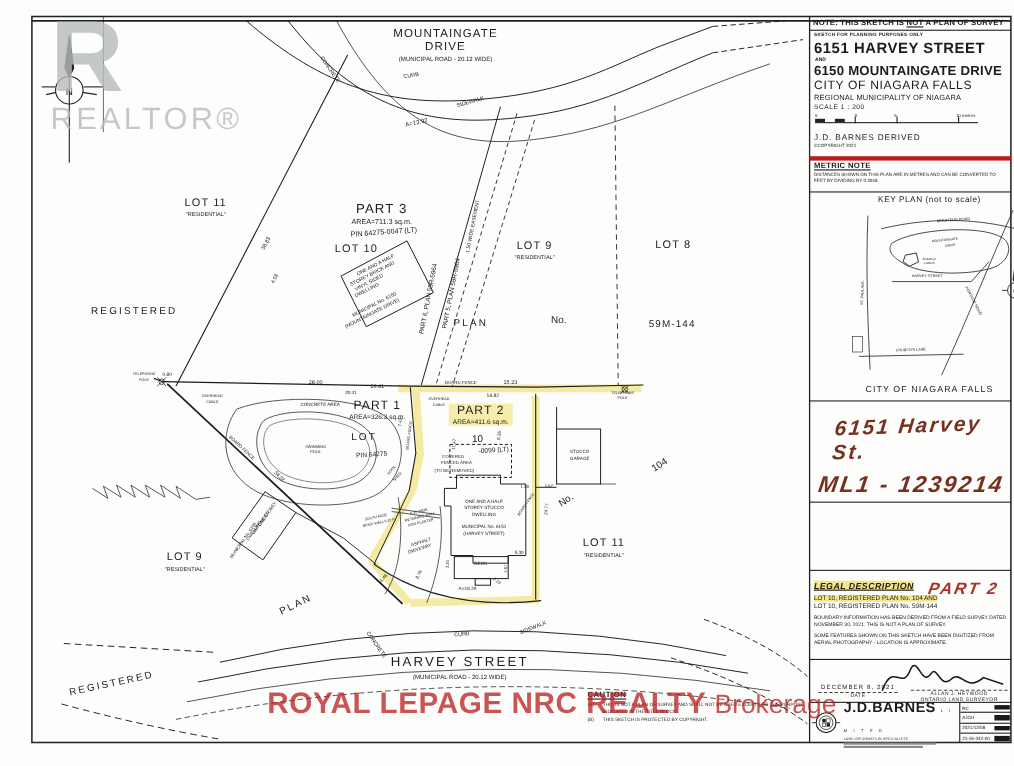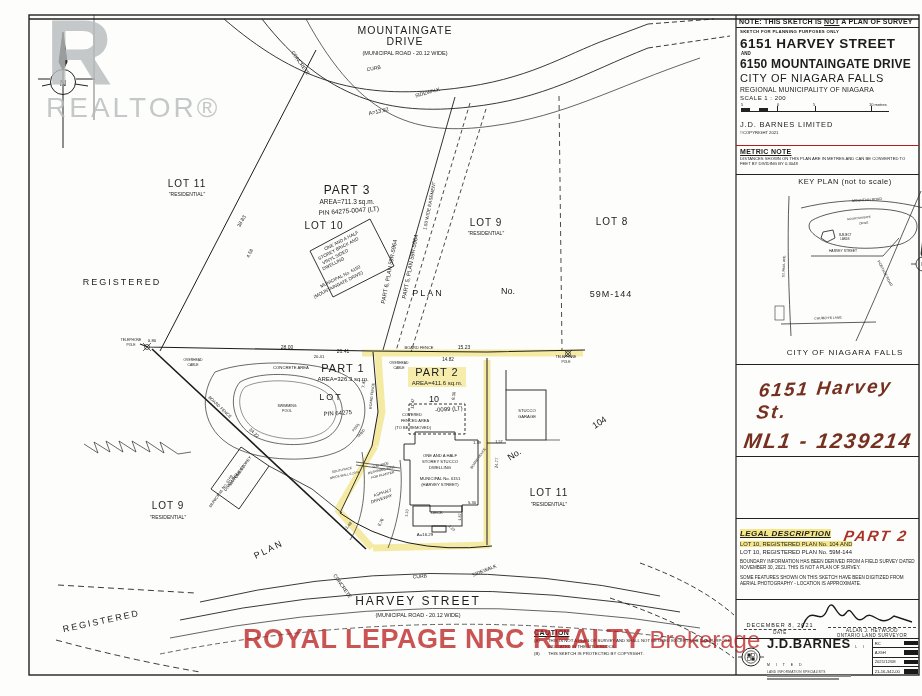--- a/index.html
+++ b/index.html
@@ -275,21 +275,21 @@
         <text x="418" y="605" font-size="12" text-anchor="middle" fill="#1c1c1c" letter-spacing="2">HARVEY STREET</text>
         <text x="418" y="617" font-size="5.5" text-anchor="middle" fill="#1c1c1c">(MUNICIPAL ROAD - 20.12 WIDE)</text>
         <text x="341" y="587" font-size="5" text-anchor="middle" fill="#1c1c1c" transform="rotate(55 341 587)">CONCRETE</text>
         <text x="420" y="578" font-size="5" text-anchor="middle" fill="#1c1c1c" transform="rotate(-5 420 578)">CURB</text>
         <text x="485" y="572" font-size="5" text-anchor="middle" fill="#1c1c1c" transform="rotate(-22 485 572)">SIDEWALK</text>
       </g>
   </svg>
 
   <div id="sidebar">
 
-    <div class="sec" style="top:0;height:131px;border-bottom:1px solid #b91c1c;">
+    <div class="sec" style="top:0;height:131px;border-bottom:4px solid #b91c1c;">
       <div class="tb-note"><span>NOTE: THIS SKETCH IS </span><span style="text-decoration:underline">NOT</span><span> A PLAN OF SURVEY</span></div>
       <div class="tb-sub">SKETCH FOR PLANNING PURPOSES ONLY</div>
       <div class="addr1">6151 HARVEY STREET</div>
       <div class="andw">AND</div>
       <div class="addr2">6150 MOUNTAINGATE DRIVE</div>
       <div class="cityl">CITY OF NIAGARA FALLS</div>
       <div class="region">REGIONAL MUNICIPALITY OF NIAGARA</div>
       <div class="scalel">SCALE  1 : 200</div>
 
       <div class="abs" style="left:5px;top:88px;width:150px;height:12px;">
@@ -297,21 +297,21 @@
         <div class="abs" style="left:36px;top:-1px;font-size:4px;">0</div>
         <div class="abs" style="left:72px;top:-1px;font-size:4px;">5</div>
         <div class="abs" style="left:128px;top:-1px;font-size:4px;">10 metres</div>
         <div class="abs" style="left:0;top:5px;width:148px;height:3px;border-bottom:1.5px solid #222;"></div>
         <div class="abs" style="left:0;top:5px;width:9px;height:3px;background:#222;"></div>
         <div class="abs" style="left:18px;top:5px;width:9px;height:3px;background:#222;"></div>
         <div class="abs" style="left:36px;top:3px;width:1px;height:6px;background:#222;"></div>
         <div class="abs" style="left:74px;top:3px;width:1px;height:6px;background:#222;"></div>
         <div class="abs" style="left:130px;top:3px;width:1px;height:6px;background:#222;"></div>
       </div>
-      <div class="firm" style="margin-top:16px;">J.D. BARNES LIMITED</div>
+      <div class="firm" style="margin-top:16px;">J.D. BARNES DERIVED</div>
       <div class="copy">©COPYRIGHT 2021</div>
     </div>
 
     <div class="sec" style="top:131px;height:29px;border-bottom:1px solid #222;">
       <div class="mn-h">METRIC NOTE</div>
       <div class="mn-b">DISTANCES SHOWN ON THIS PLAN ARE IN METRES AND CAN BE CONVERTED TO FEET BY DIVIDING BY 0.3048</div>
     </div>
 
     <div class="sec" style="top:160px;height:189px;padding-left:35px;">
       <div class="kp-h">KEY PLAN (not to scale)</div>

